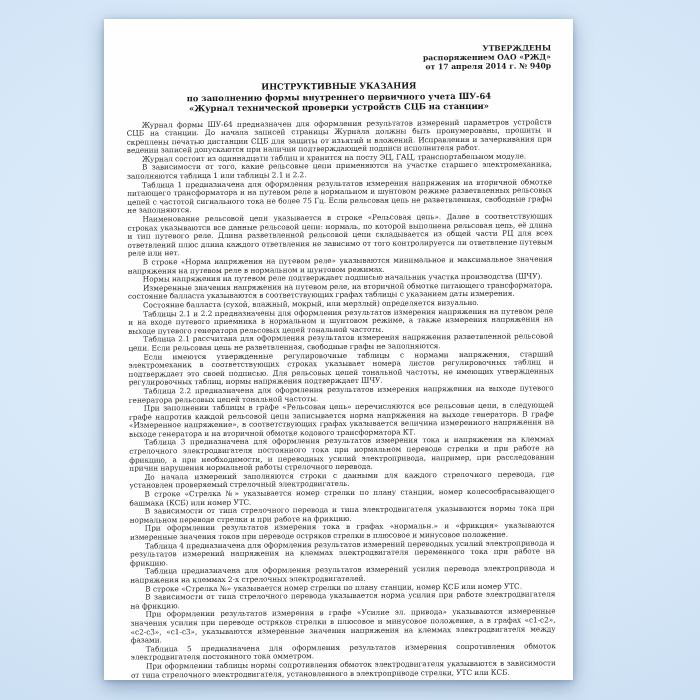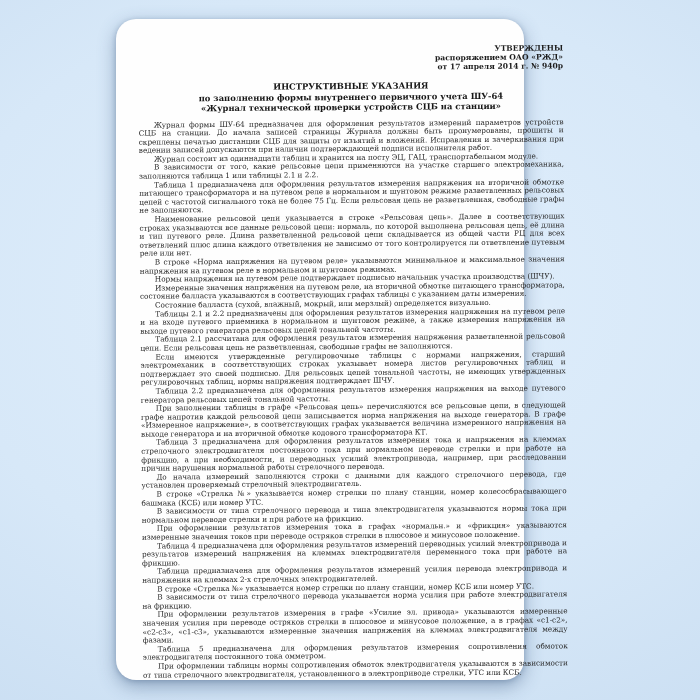--- a/index.html
+++ b/index.html
@@ -9,27 +9,26 @@
   .viewport {
     position: relative;
     width: 700px;
     height: 700px;
     overflow: hidden;
     background: radial-gradient(ellipse 120% 90% at 50% 42%, #e1effc 0%, #d7e8f8 48%, #c3d9ef 100%);
     font-family: "DejaVu Serif", "Liberation Serif", serif;
   }
   .page {
     position: absolute;
-    left: 116px;
+    left: 104px;
     top: 19px;
-    width: 408px;
+    width: 469px;
     height: 661px;
     background: #fefefe;
     box-shadow: 0 6px 18px rgba(55, 85, 125, 0.45), 0 1px 5px rgba(55, 85, 125, 0.30);
-    border-radius: 20px;
   }
   .scan-content {
     position: absolute;
     left: 22px;
     top: 26px;
     width: 425px;
     transform: rotate(-0.45deg);
     transform-origin: 50% 0;
     color: #262626;
   }

